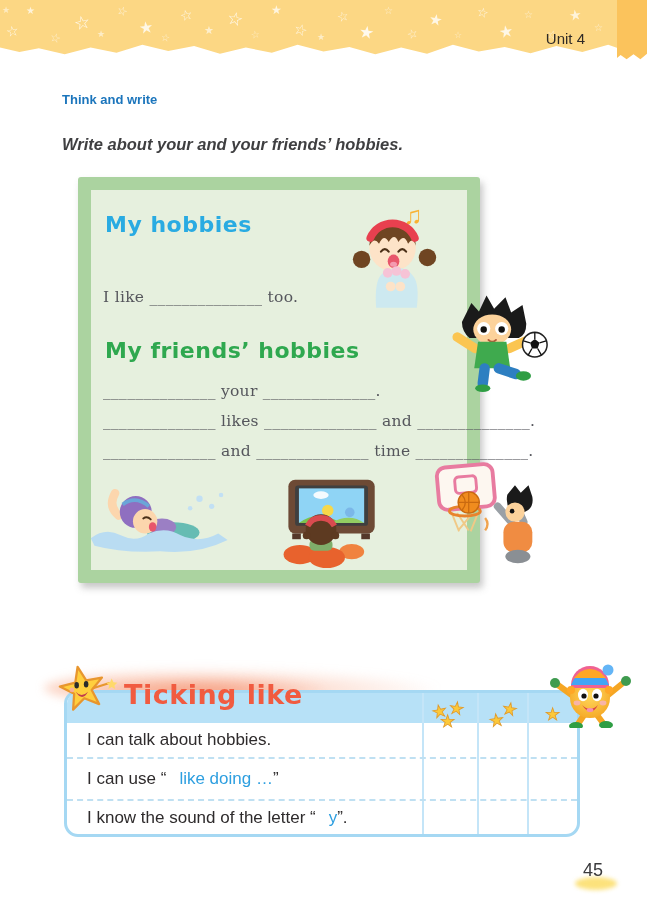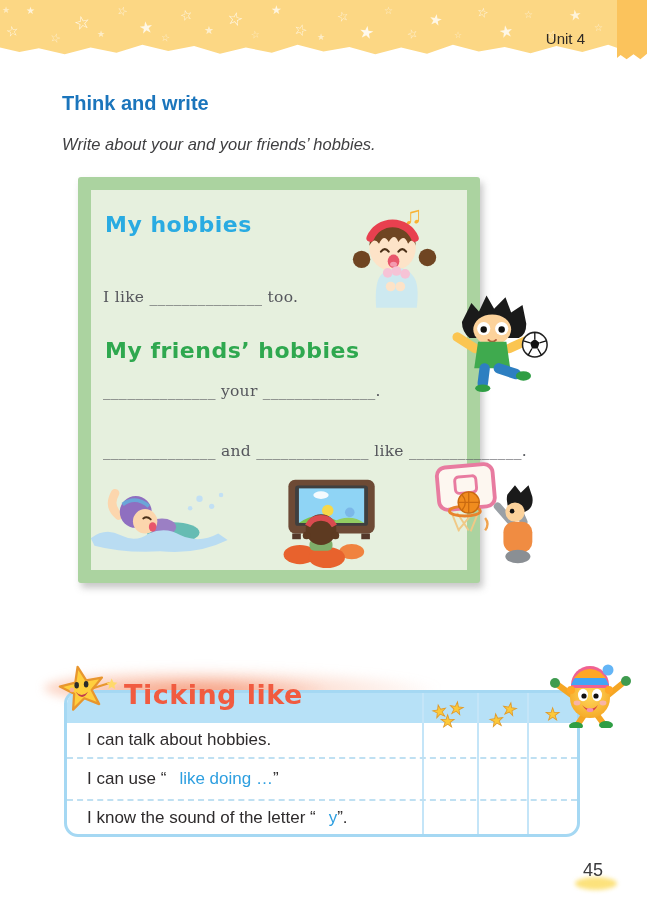--- a/index.html
+++ b/index.html
@@ -9,23 +9,23 @@
   
   .band{position:absolute;left:0;top:0;width:647px;height:56px;background:var(--header-band,#fcd784);
         clip-path:polygon(0% 0%,100% 0%,100% 78%,97% 92%,94% 80%,90% 93%,86% 82%,82% 95%,78% 84%,74% 92%,70% 80%,66% 96%,62% 85%,58% 97%,54% 84%,50% 92%,46% 80%,42% 94%,38% 85%,34% 96%,30% 82%,26% 91%,22% 80%,18% 94%,14% 85%,10% 97%,6% 86%,3% 93%,0% 85%);
         z-index:1;}
   .band-strip{position:absolute;right:0;top:0;width:30px;height:61px;background:var(--header-strip,#fbc35c);
         clip-path:polygon(0 0,100% 0,100% 88%,78% 97%,55% 89%,32% 97%,12% 90%,0 95%);z-index:2;}
   .band-star{position:absolute;color:#fff;line-height:1;user-select:none;}
   .unit-label{position:absolute;right:62px;top:30px;font-size:15px;color:#2f2a26;z-index:3;}
 
   
-  .tw-title{position:absolute;left:62px;top:92px;font-size:20px;font-weight:bold;
+  .tw-title{position:absolute;left:62px;top:92px;font-size:13px;font-weight:bold;
             color:var(--heading-blue,#1b75bc);}
-  .tw-instruction{position:absolute;left:62px;top:135px;font-size:16.5px;font-style:italic;color:#3f3f41;}
+  .tw-instruction{position:absolute;left:62px;top:135px;font-size:16.5px;font-style:italic;color:#3f3f41;font-weight:bold;}
 
   
   .ws-box{position:absolute;left:78px;top:177px;width:402px;height:406px;box-sizing:border-box;
           background:var(--box-border,#abd3a0);padding:13px;border-radius:3px;
           box-shadow:3px 5px 7px rgba(110,110,110,.38);}
   .ws-inner{position:relative;width:100%;height:100%;background:var(--box-fill,#e6f0de);}
   .ws-title{position:absolute;font-size:22px;font-weight:bold;letter-spacing:.5px;
             font-family:"DejaVu Sans",sans-serif;}
   .ws-title.hobbies{left:14px;top:22px;color:var(--hobbies-cyan,#29abe2);}
   .ws-title.friends{left:14px;top:148px;color:var(--friends-green,#2fa84f);}
@@ -109,21 +109,22 @@
   <div class="tw-instruction">Write about your and your friends’ hobbies.</div>
 
   <div class="ws-box">
     <div class="ws-inner">
 
       <div class="ws-title hobbies">My hobbies</div>
       <div class="ws-line" style="top:98px">I like ______________ too.</div>
 
       <div class="ws-title friends">My friends’ hobbies</div>
       <div class="ws-line" style="top:192px">______________ your ______________.</div>
-      <div class="ws-line" style="top:252px">______________ and ______________ like ______________.</div>
+      <div class="ws-line" style="top:222px">______________ likes ______________ and ______________.</div>
+      <div class="ws-line" style="top:252px">______________ and ______________ time ______________.</div>
 
       <svg class="ws-art" style="left:258px;top:8px" width="92" height="114" viewBox="0 0 95 115">
         <text x="56" y="26" font-size="26" fill="#f9b233">♫</text>
         <circle cx="13" cy="62" r="9" fill="#6f4522"></circle>
           <circle cx="81" cy="60" r="9" fill="#6f4522"></circle>
         <circle cx="45" cy="50" r="24" fill="#fde3c8"></circle>
         <path d="M21 48 A24 24 0 1 1 69 48 Q66 38 61 46 Q57 35 51 44 Q47 34 41 44 Q36 35 31 46 Q26 38 21 48 Z" fill="#6f4522"></path>
         <path d="M22 40 A25 25 0 0 1 68 40" stroke="#e8404f" stroke-width="8" fill="none" stroke-linecap="round"></path>
         <path d="M33 54 Q37 49 41 54" stroke="#4a2f17" stroke-width="2.2" fill="none" stroke-linecap="round"></path>
         <path d="M51 54 Q55 49 59 54" stroke="#4a2f17" stroke-width="2.2" fill="none" stroke-linecap="round"></path>

